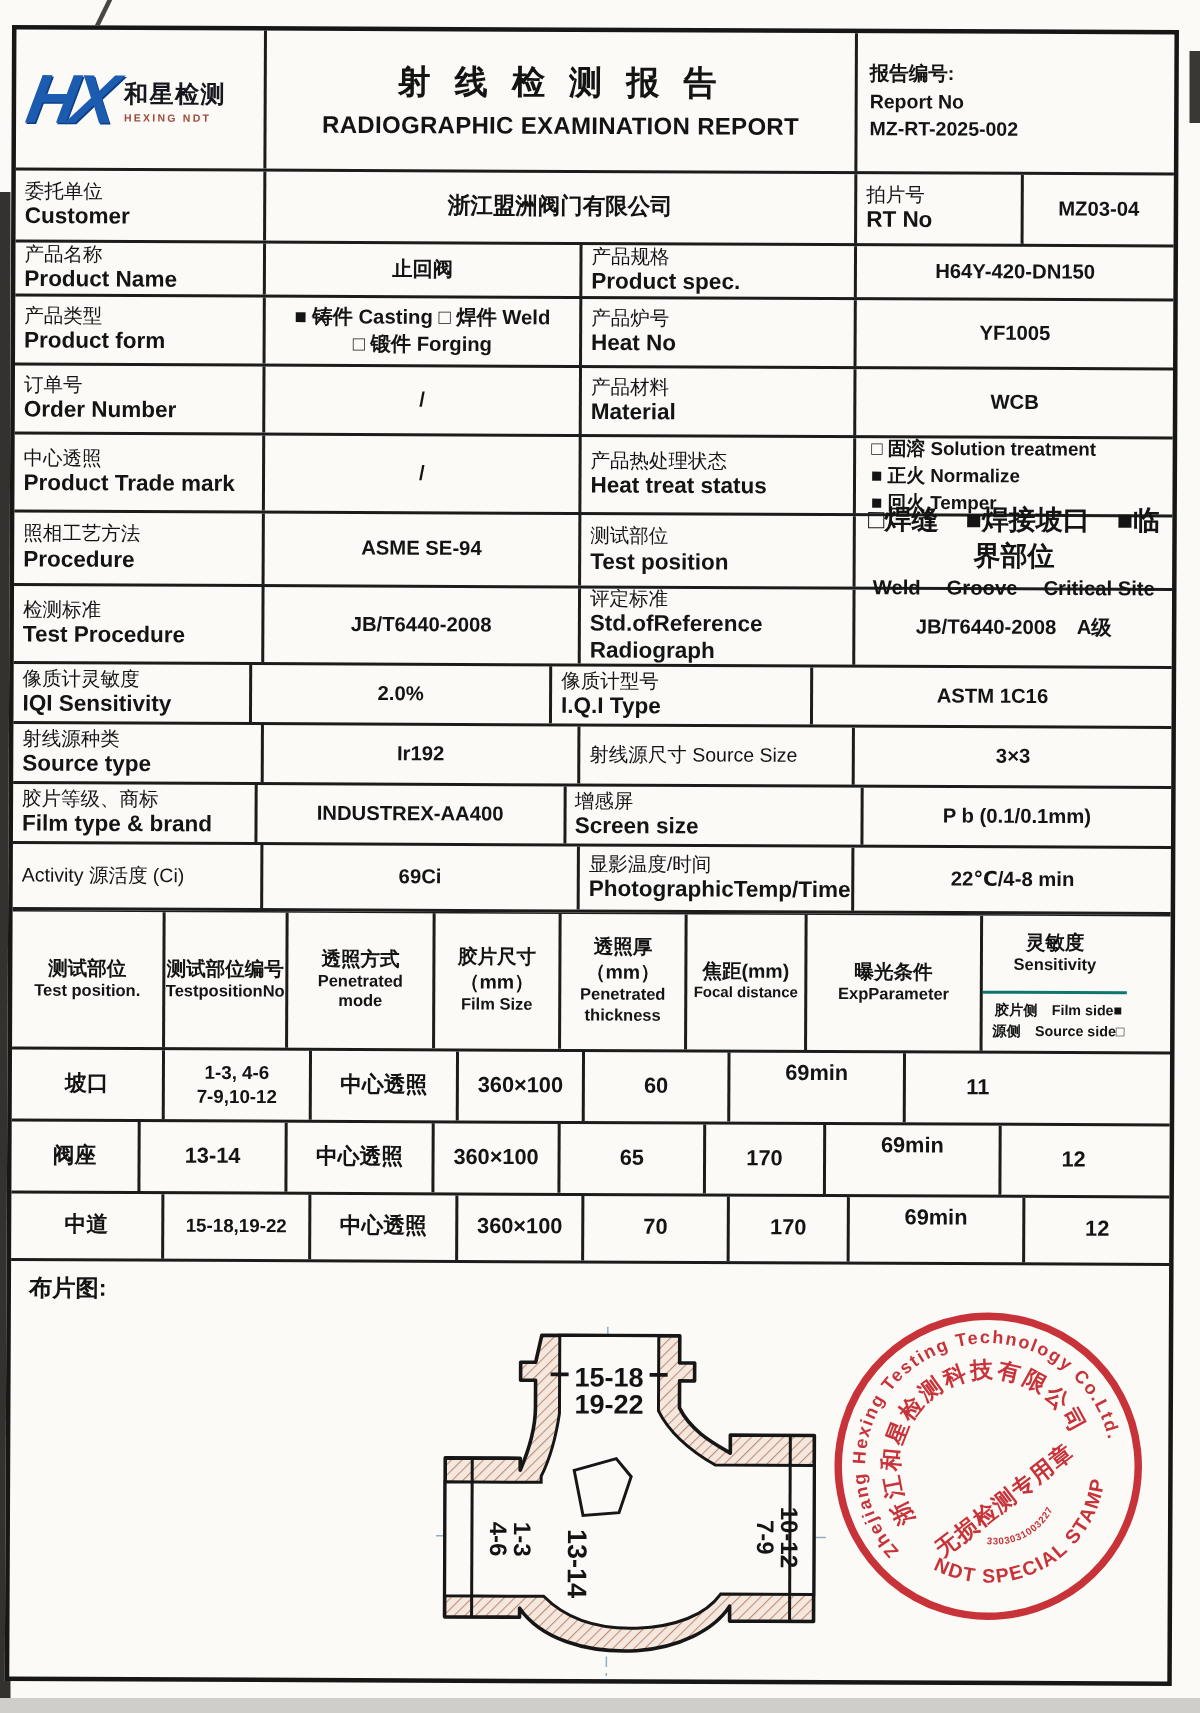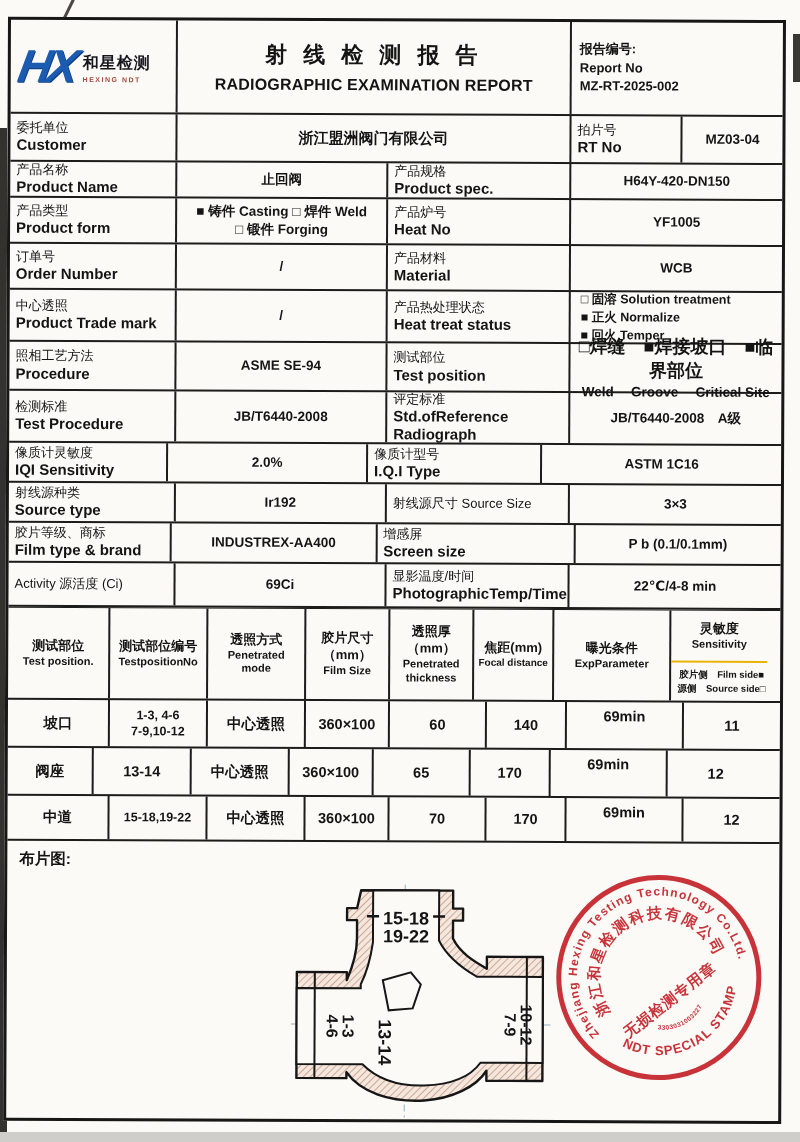--- a/index.html
+++ b/index.html
@@ -39,21 +39,21 @@
   .report-cell div { font-weight:bold; font-size:13px; line-height:1.3; }
 
   .val-big { font-size:15px; }
   .chk-lines { display:flex; flex-direction:column; align-items:flex-start; justify-content:center; height:100%; padding-left:10px; }
   .chk-lines div { font-weight:bold; font-size:12.5px; line-height:1.45; }
 
   
   .hdr-cell { display:flex; flex-direction:column; align-items:center; justify-content:center; text-align:center; }
   .h-cn { font-weight:bold; font-size:13px; line-height:1.3; }
   .h-en { font-weight:bold; font-size:11px; line-height:1.25; }
-  .sens-top { height:52px; border-bottom:2px solid #eab308; display:flex; flex-direction:column; align-items:center; justify-content:center; width:100%; }
+  .sens-top { height:52px; border-bottom:2px solid #0f766e; display:flex; flex-direction:column; align-items:center; justify-content:center; width:100%; }
   .sens-bot { flex:1; display:flex; flex-direction:column; justify-content:center; padding-left:5px; width:100%; }
   .sens-bot div { font-weight:bold; font-size:9.5px; line-height:1.5; }
   .dc { display:flex; align-items:center; justify-content:center; font-weight:bold; font-size:14.5px; text-align:center; line-height:1.3; }
   .dc.top-al { align-items:flex-start; padding-top:5px; }
   .small-no { font-size:12.5px; }
 
   
   .diagram-sec { position:relative; height:277px; }
   .diag-label { position:absolute; left:12px; top:8px; font-weight:900; font-size:15.5px; }
   .valve { position:absolute; left:284px; top:42px; }
@@ -244,21 +244,21 @@
         <div class="en">PhotographicTemp/Time</div>
       </div>
       <div class="cell vc last" style="width:211px">22℃/4-8 min</div>
     </div>
 
     <div class="row" style="height:93px; border-top:1px solid #1c1c1a;">
       <div class="cell hdr-cell" style="width:102px">
         <div class="h-cn">测试部位</div>
         <div class="h-en">Test position.</div>
       </div>
-      <div class="cell hdr-cell" style="width:98px">
+      <div class="cell hdr-cell" style="width:82px">
         <div class="h-cn">测试部位编号</div>
         <div class="h-en">TestpositionNo</div>
       </div>
       <div class="cell hdr-cell" style="width:98px">
         <div class="h-cn">透照方式</div>
         <div class="h-en">Penetrated</div>
         <div class="h-en">mode</div>
       </div>
       <div class="cell hdr-cell" style="width:84px">
         <div class="h-cn">胶片尺寸</div>
@@ -292,21 +292,20 @@
 
     <div class="row" style="height:48px">
       <div class="cell dc" style="width:102px">坡口</div>
       <div class="cell dc small-no" style="width:98px; flex-direction:column;">
         <div>1-3, 4-6</div>
         <div>7-9,10-12</div>
       </div>
       <div class="cell dc" style="width:98px">中心透照</div>
       <div class="cell dc" style="width:84px">360×100</div>
       <div class="cell dc" style="width:97px">60</div>
-      <div class="cell dc" style="width:80px">140</div>
       <div class="cell dc top-al" style="width:117px">69min</div>
       <div class="cell last dc" style="width:96px">11</div>
     </div>
 
     <div class="row" style="height:48px">
       <div class="cell dc" style="width:86px">阀座</div>
       <div class="cell dc" style="width:98px">13-14</div>
       <div class="cell dc" style="width:98px">中心透照</div>
       <div class="cell dc" style="width:84px">360×100</div>
       <div class="cell dc" style="width:97px">65</div>

